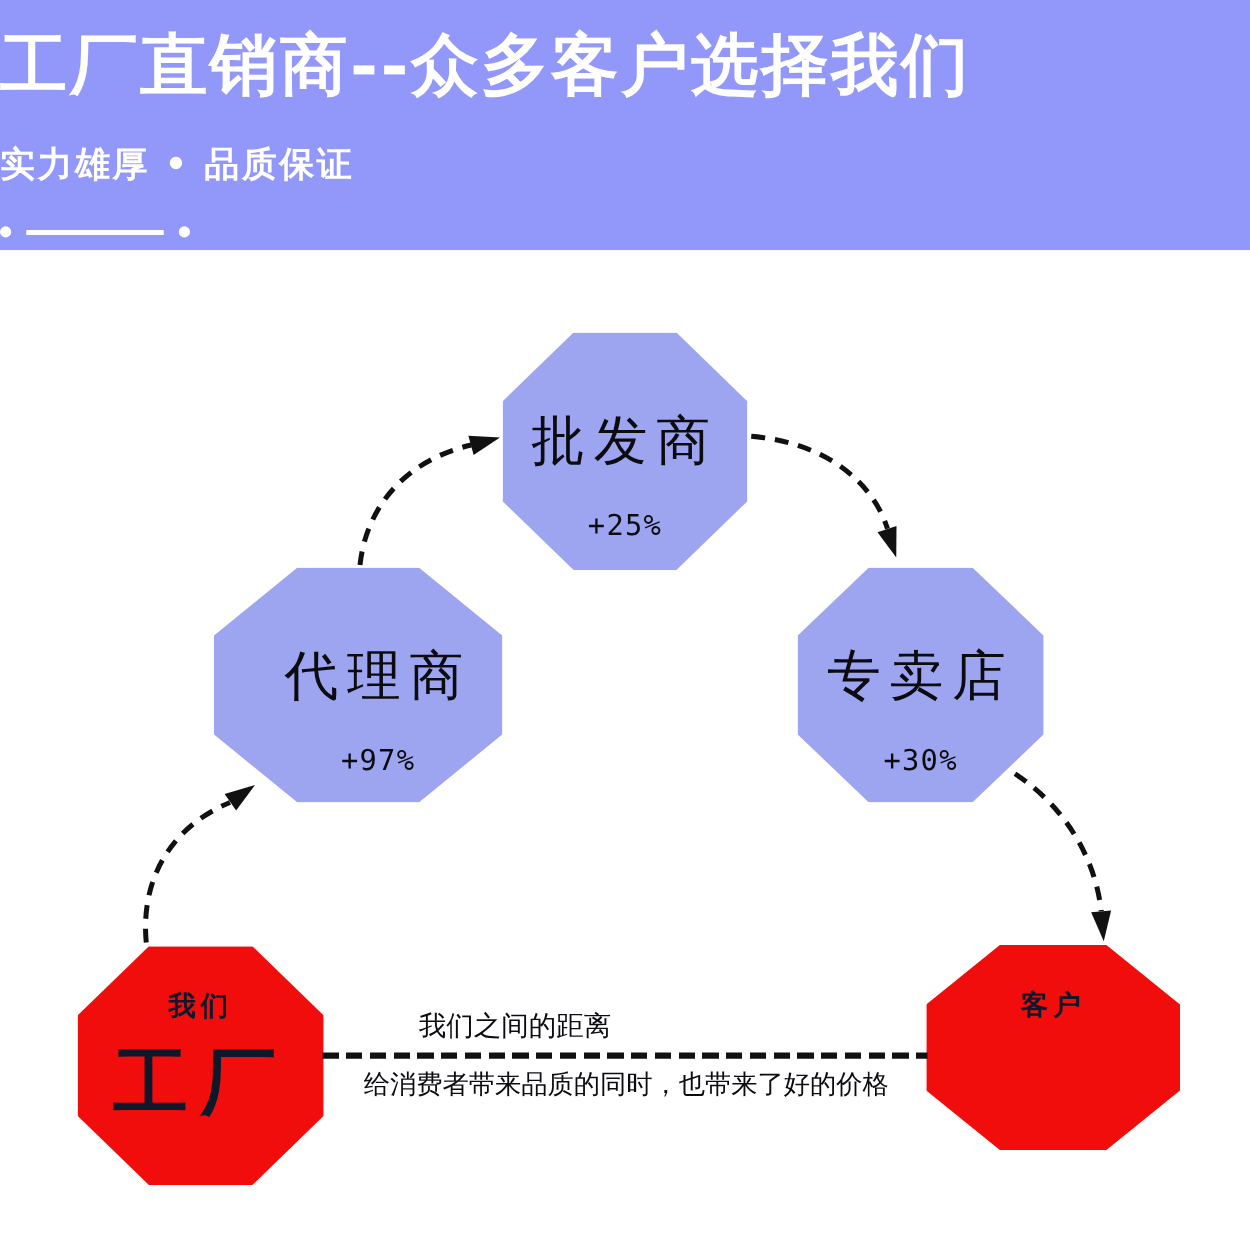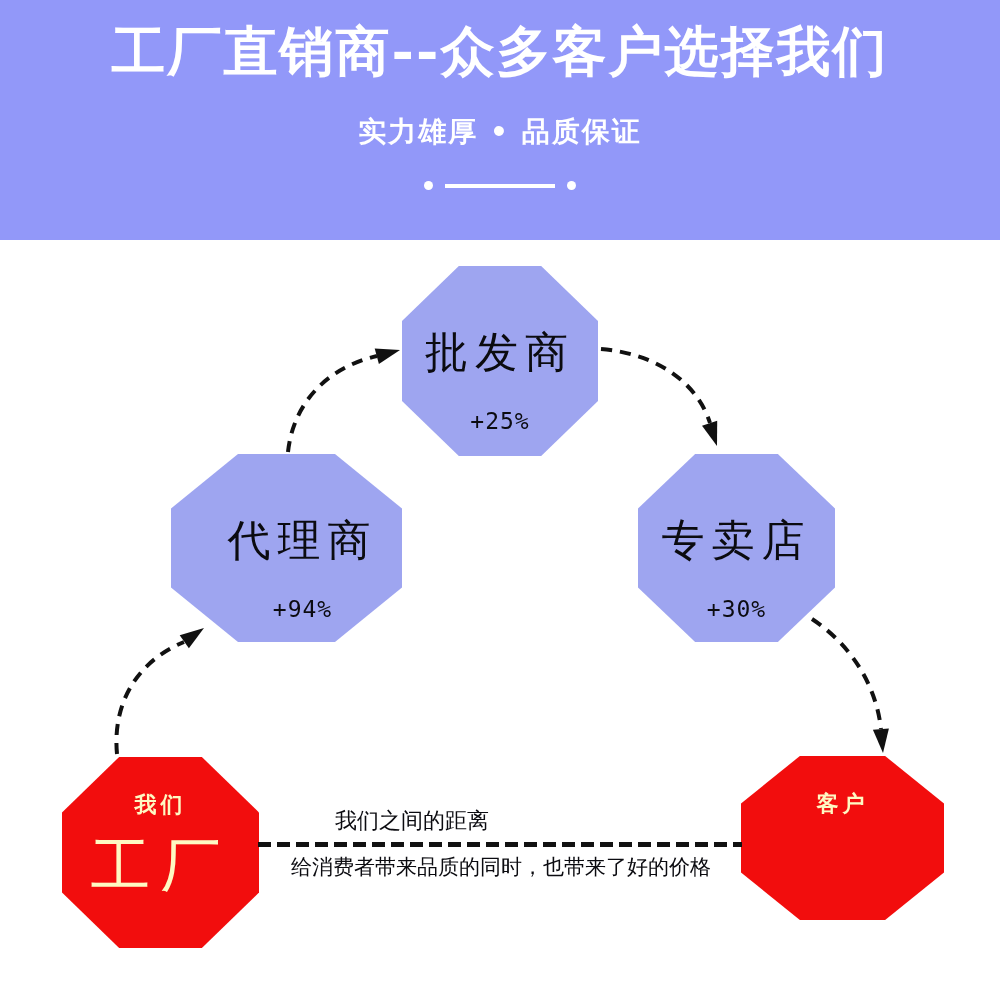--- a/index.html
+++ b/index.html
@@ -16,26 +16,25 @@
     width: 1000px;
     height: 1000px;
     background: #ffffff;
   }
 
   
   .banner {
     position: absolute;
     top: 0; left: 0;
     width: 1000px;
-    height: 240px;
+    height: 200px;
     background: var(--banner-bg, #9298f9);
     color: var(--banner-text, #ffffff);
     display: flex;
     flex-direction: column;
-    align-items: center;
   }
   .banner-title {
     margin-top: 16px;
     font-size: 54px;
     font-weight: bold;
     letter-spacing: 2px;
     white-space: nowrap;
   }
   .banner-subtitle {
     margin-top: 24px;
@@ -68,21 +67,21 @@
     flex-direction: column;
     align-items: center;
     text-align: center;
   }
   .node.purple {
     background: var(--node-purple, #9ea5f0);
     color: var(--node-text, #0b0b10);
   }
   .node.red {
     background: var(--node-red, #f20d0d);
-    color: #fef9c3;
+    color: #0f172a;
   }
   .node-label {
     margin-top: 58px;
     font-size: 43px;
     letter-spacing: 7px;
     white-space: nowrap;
   }
   .node-markup {
     margin-top: 26px;
     font-size: 23px;
@@ -91,21 +90,21 @@
   }
   .node-tag {
     margin-top: 33px;
     font-size: 22px;
     font-weight: bold;
     letter-spacing: 4px;
   }
   .node-big {
     margin-top: 6px;
     font-size: 60px;
-    font-weight: normal;
+    font-weight: bold;
     letter-spacing: 10px;
     white-space: nowrap;
   }
   #node-wholesaler { left: 402px; top: 266px; width: 196px; height: 190px; }
   #node-agent      { left: 171px; top: 454px; width: 199px; height: 188px; padding-left: 32px; }
   #node-store      { left: 638px; top: 454px; width: 197px; height: 188px; }
   #node-factory    { left:  62px; top: 757px; width: 197px; height: 191px; }
   #node-consumer   { left: 741px; top: 756px; width: 203px; height: 164px; }
   #node-consumer .node-big { font-size: 50px; letter-spacing: 4px; margin-top: 10px; }
 
@@ -168,21 +167,21 @@
     </div>
   </div>
 
   <div class="node purple" id="node-wholesaler">
     <div class="node-label">批发商</div>
     <div class="node-markup">+25%</div>
   </div>
 
   <div class="node purple" id="node-agent">
     <div class="node-label">代理商</div>
-    <div class="node-markup">+94%</div>
+    <div class="node-markup">+97%</div>
   </div>
 
   <div class="node purple" id="node-store">
     <div class="node-label">专卖店</div>
     <div class="node-markup">+30%</div>
   </div>
 
   <div class="node red" id="node-factory">
     <div class="node-tag">我们</div>
     <div class="node-big">工厂</div>

